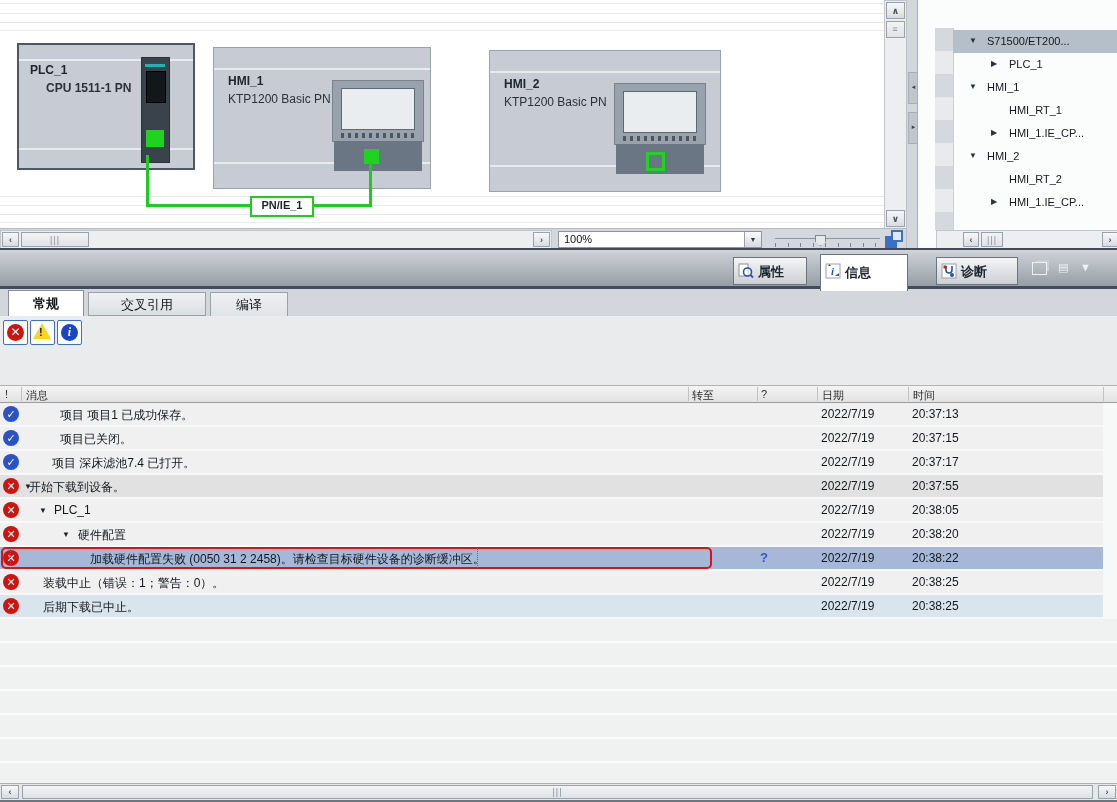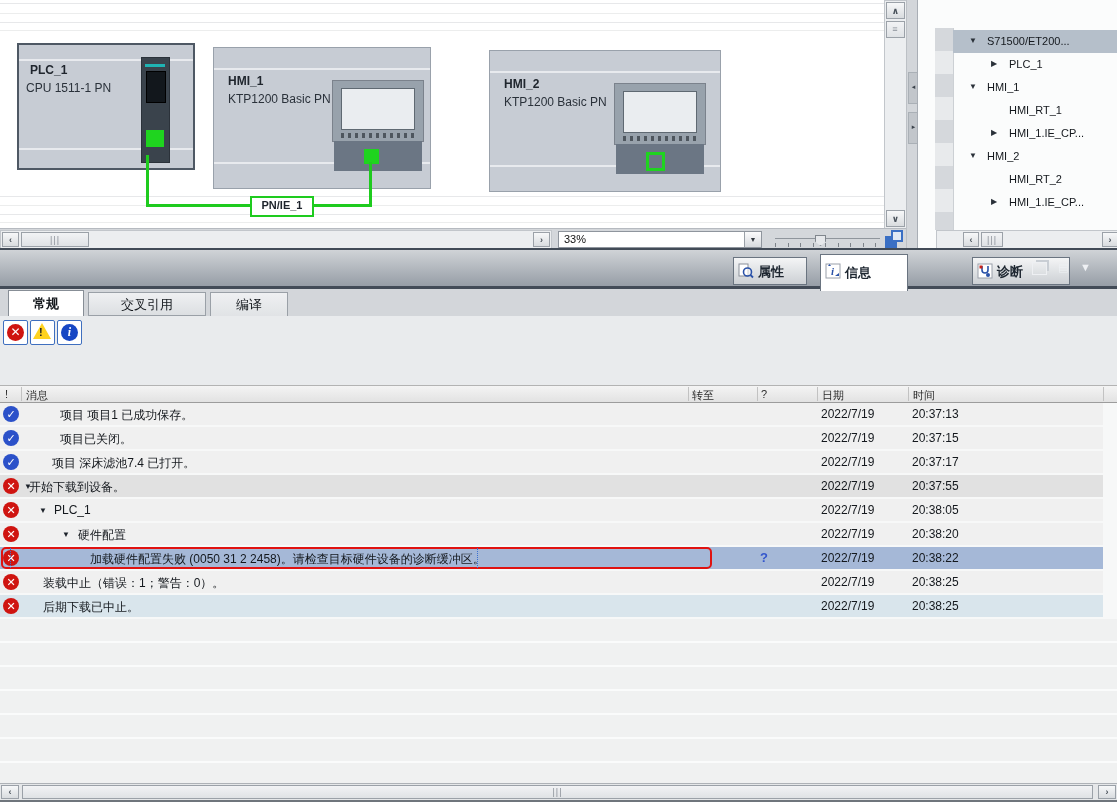--- a/index.html
+++ b/index.html
@@ -124,21 +124,21 @@
 <body>
 
 <div id="stage">
 
   <div id="netview" class="abs">
 
     <div class="devbox sel abs" style="left:17px;top:43px;width:174px;height:123px;">
       <div class="sep-t" style="top:14px;"></div>
       <div class="sep-b" style="bottom:18px;"></div>
       <div class="dev-title" style="left:11px;top:18px;">PLC_1</div>
-      <div class="dev-sub" style="left:7px;top:36px;">CPU 1511-1 PN</div>
+      <div class="dev-sub" style="left:27px;top:36px;font-weight:bold;">CPU 1511-1 PN</div>
       <div class="plc-gfx" style="left:122px;top:12px;width:27px;height:104px;">
         <div class="plc-teal"></div>
         <div class="plc-scr"></div>
         <div class="dev-led" id="led0" style="left:4px;top:72px;width:18px;height:17px;"></div>
       </div>
     </div>
 
     <div class="devbox abs" style="left:213px;top:47px;width:216px;height:140px;">
       <div class="sep-t" style="top:20px;"></div>
       <div class="sep-b" style="bottom:24px;"></div>
@@ -228,21 +228,21 @@
     </div>
   </div>
 
   <div id="edtools" class="abs">
     <div class="abs sb-track" style="left:0;top:1px;width:550px;height:19px;">
       <div class="abs sb-btn" style="left:1px;top:1px;width:17px;height:15px;font-size:9px;line-height:14px;">‹</div>
       <div class="abs sb-thumb grip" style="left:20px;top:1px;width:68px;height:15px;">|||</div>
       <div class="abs sb-btn" style="right:1px;top:1px;width:17px;height:15px;font-size:9px;line-height:14px;">›</div>
     </div>
     <div id="zoombox">
-      <span class="v">33%</span>
+      <span class="v">100%</span>
       <div class="dd-btn" style="line-height:15px;">▼</div>
     </div>
     <div id="slider">
       <div class="rail"></div>
       <div class="knob"></div>
     <div class="tick" style="left: 0px;"></div>
         <div class="tick" style="left: 12.5px;"></div>
         <div class="tick" style="left: 25px;"></div>
         <div class="tick" style="left: 37.5px;"></div>
         <div class="tick" style="left: 50px;"></div>
@@ -268,21 +268,21 @@
     </div>
     <div class="ptab active" style="left:820px;top:4px;width:88px;">
       <svg class="ticon" style="top:8px;" viewBox="0 0 16 16">
         <rect x="1" y="1" width="14" height="14" fill="#fff" stroke="#9aa0aa"></rect>
         <text x="6" y="12" font-size="11" font-family="serif" font-style="italic" font-weight="bold" fill="#2a52a8">i</text>
         <path d="M3 3 l3 0 l-1.5 -2 z" fill="#2a52a8"></path>
         <path d="M10 13 l4 0 l0 -3 z" fill="#2a52a8"></path>
       </svg>
       <span class="lbl" style="top:9px;">信息</span>
     </div>
-    <div class="ptab" style="left:972px;top:7px;width:98px;">
+    <div class="ptab" style="left:936px;top:7px;width:82px;">
       <svg class="ticon" viewBox="0 0 16 16">
         <rect x="1" y="1" width="14" height="14" fill="#fff" stroke="#9aa0aa"></rect>
         <path d="M5 3 v4 a3 3 0 0 0 6 0 v-4" fill="none" stroke="#2a52a8" stroke-width="1.6"></path>
         <circle cx="11" cy="12" r="2" fill="#2a52a8"></circle>
         <rect x="2.5" y="2.5" width="3" height="3" fill="#c82218"></rect>
       </svg>
       <span class="lbl">诊断</span>
     </div>
     <span class="winctl" style="left:1032px;top:12px;width:13px;height:11px;border:1.5px solid #eef0f3;box-shadow:3px -3px 0 -1px #c9ced4;"></span>
     <span class="winctl" style="left:1058px;top:11px;">▤</span>

